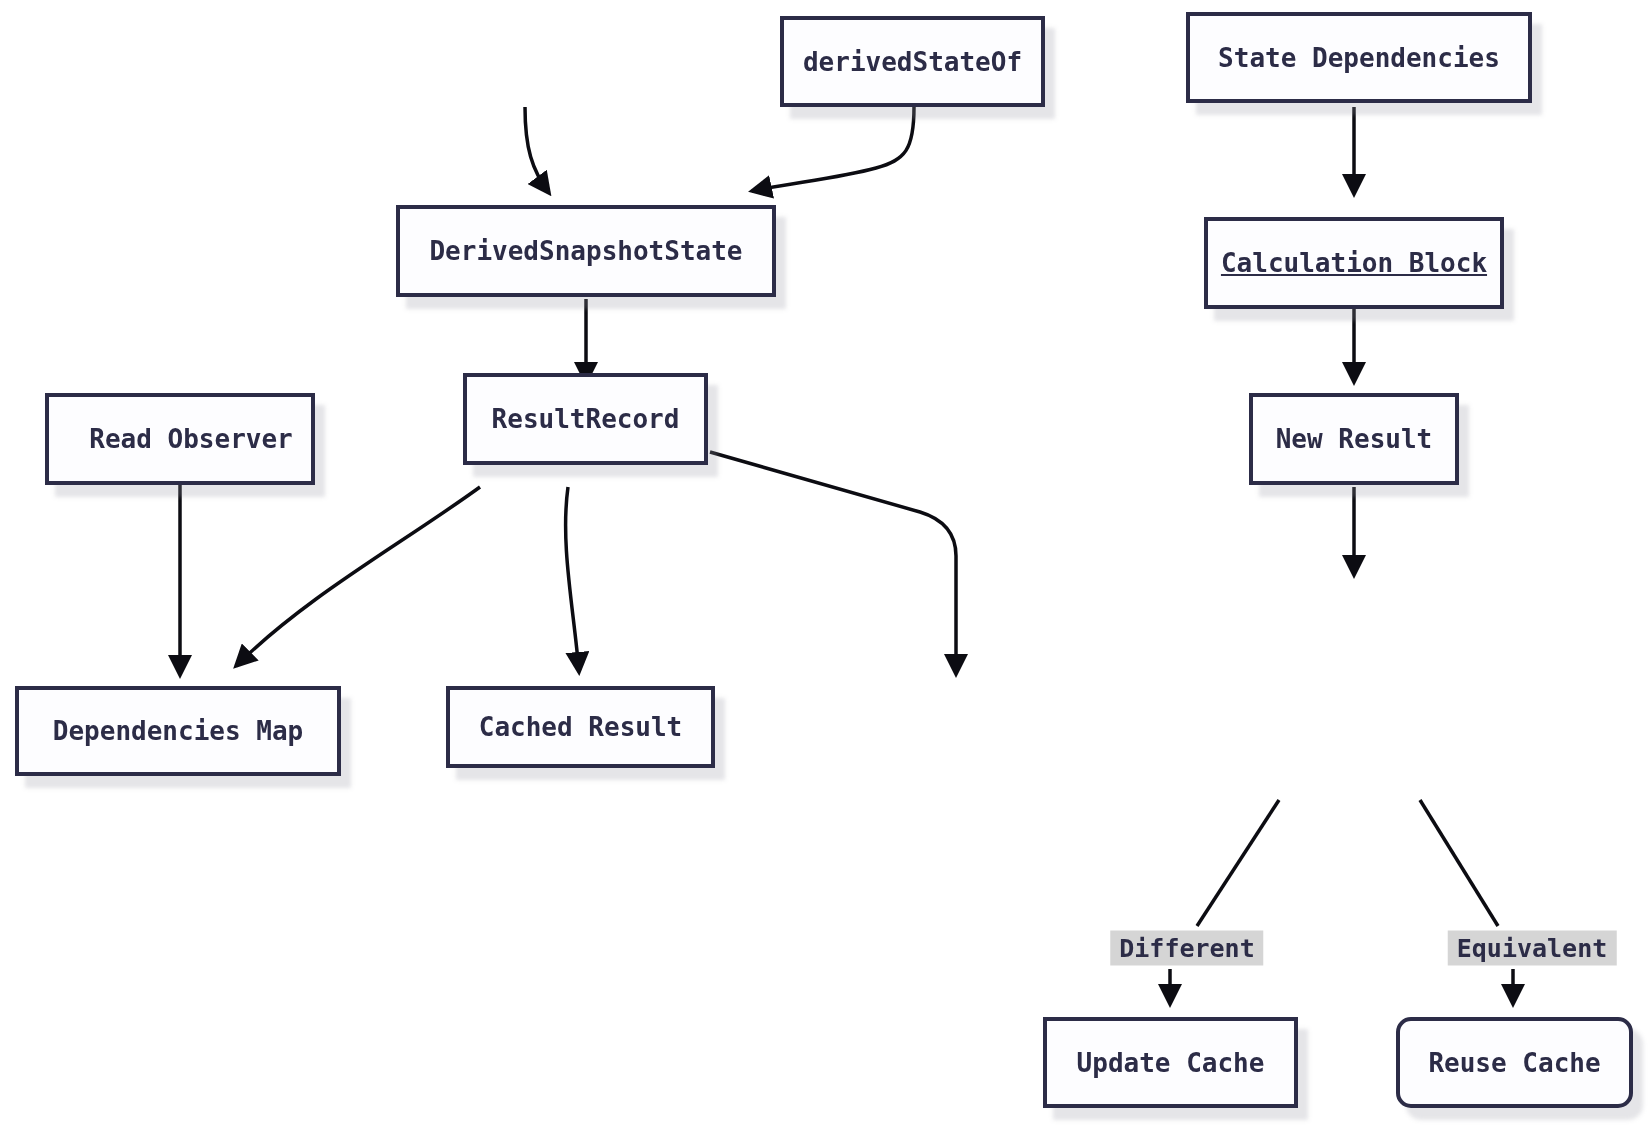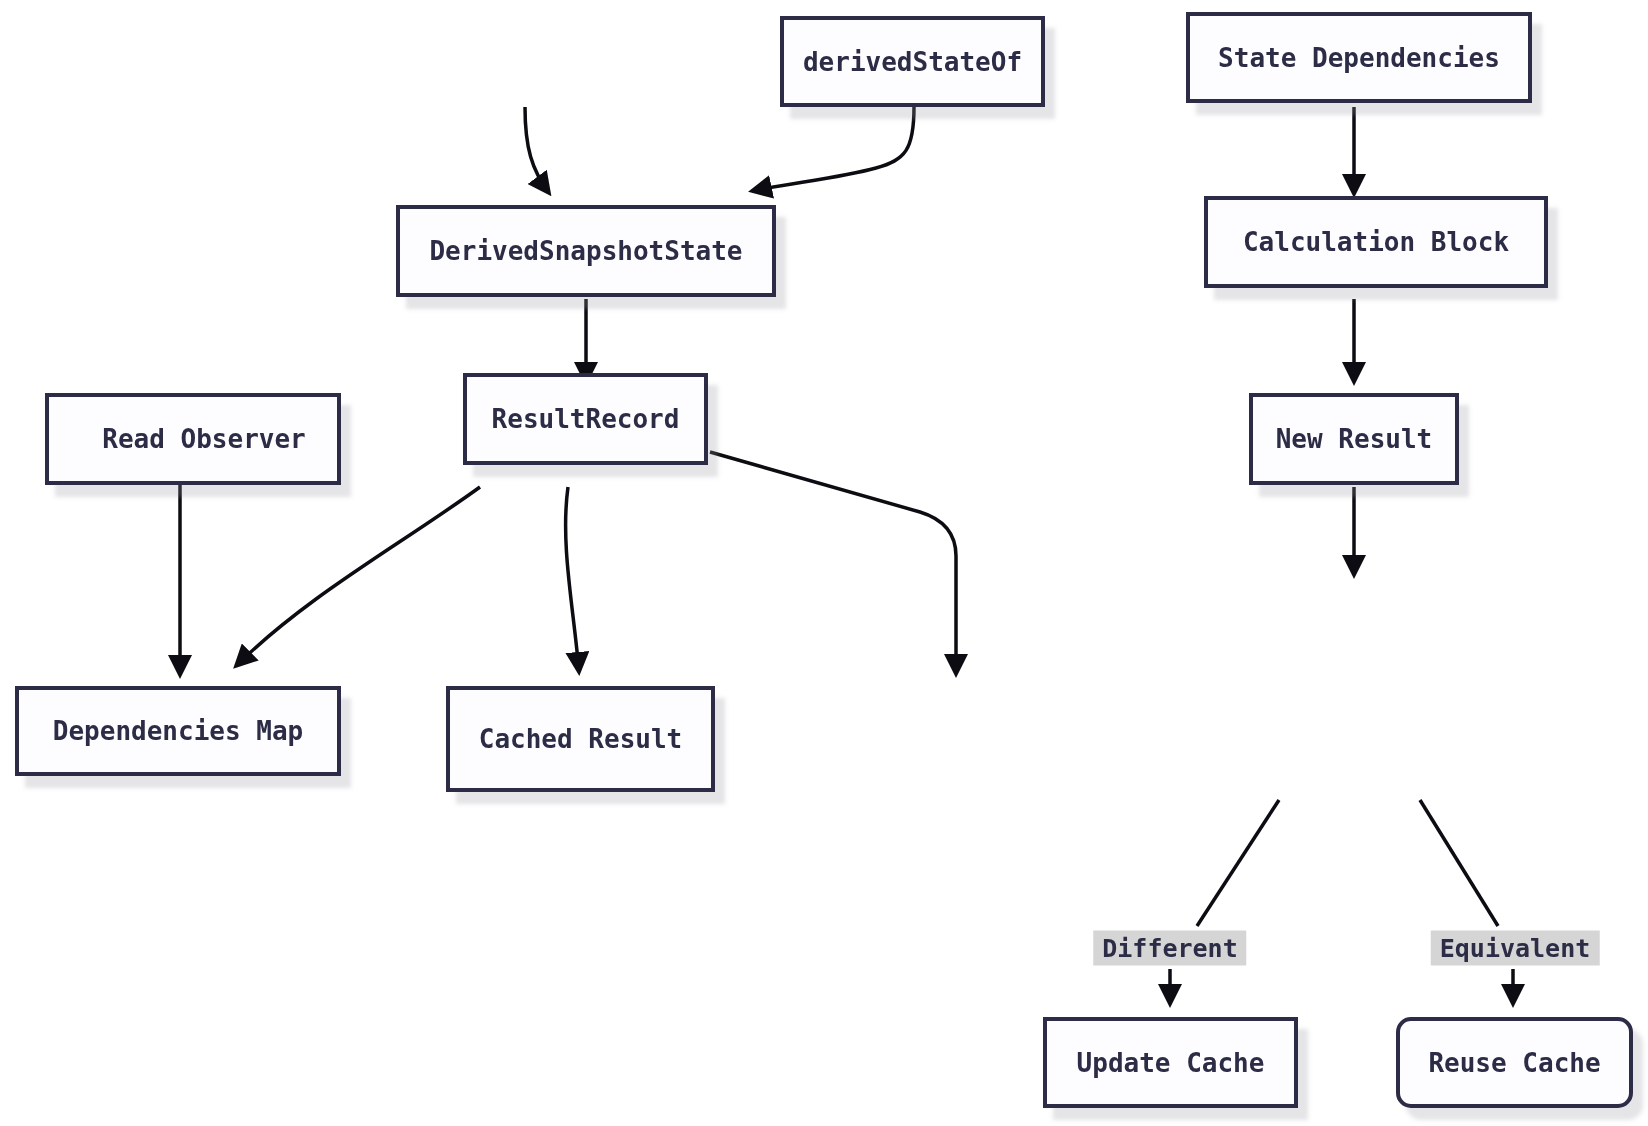--- a/index.html
+++ b/index.html
@@ -34,35 +34,36 @@
     color:#2c2c47;font-size:26px;font-weight:600;white-space:nowrap;
   }
   .edge-label{
     position:absolute;
     transform:translate(-50%,-50%);
     background:#d5d5d5;
     color:#2c2c47;
     font-size:25px;font-weight:600;
     padding:3px 9px;
     white-space:nowrap;
+    margin-left:17px;
   }
   .el-different{left:1170px;top:948px;}
   .el-equivalent{left:1515px;top:948px;}
 
   
   .n-snapshot-system        {left:373px; top:16px;  width:305px;height:91px;}
   .n-derived-state-of       {left:780px; top:16px;  width:265px;height:91px;}
   .n-state-dependencies     {left:1186px;top:12px;  width:346px;height:91px;}
   .n-derived-snapshot-state {left:396px; top:205px; width:380px;height:92px;}
-  .n-calculation-block      {left:1204px;top:196px; width:344px;height:92px;}
-  .n-read-observer          {left:45px;  top:393px; width:296px;height:92px;padding-left:22px;}
+  .n-calculation-block      {left:1204px;top:217px; width:300px;height:92px;text-decoration:underline;}
+  .n-read-observer          {left:45px;  top:393px; width:270px;height:92px;padding-left:22px;}
   .n-result-record          {left:463px; top:373px; width:245px;height:92px;}
   .n-new-result             {left:1249px;top:393px; width:210px;height:92px;}
   .n-dependencies-map       {left:15px;  top:686px; width:326px;height:90px;}
-  .n-cached-result          {left:446px; top:686px; width:269px;height:106px;text-align:center;}
+  .n-cached-result          {left:446px; top:686px; width:269px;height:82px;text-align:center;}
   .n-validation-info        {left:831px; top:686px; width:263px;height:90px;}
   .n-update-cache           {left:1043px;top:1017px;width:255px;height:91px;}
   .n-reuse-cache            {left:1396px;top:1017px;width:237px;height:91px;border-radius:15px;}
 </style>
 </head>
 <body>
 
 <div class="canvas">
 
   <svg class="edge-layer" viewBox="0 0 1648 1126" xmlns="http://www.w3.org/2000/svg">

